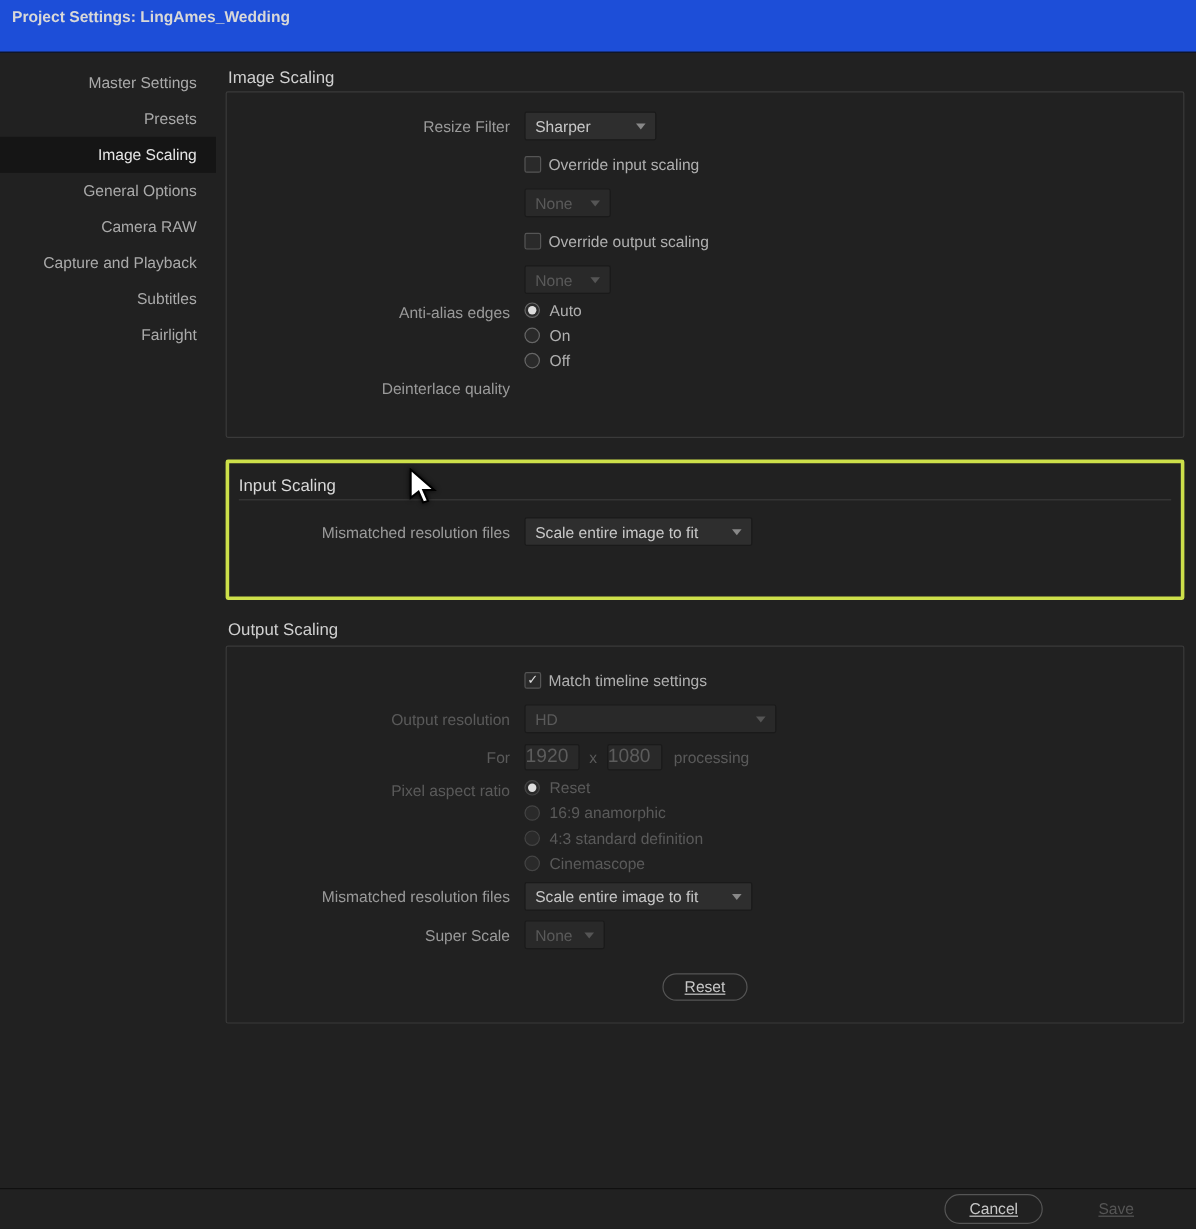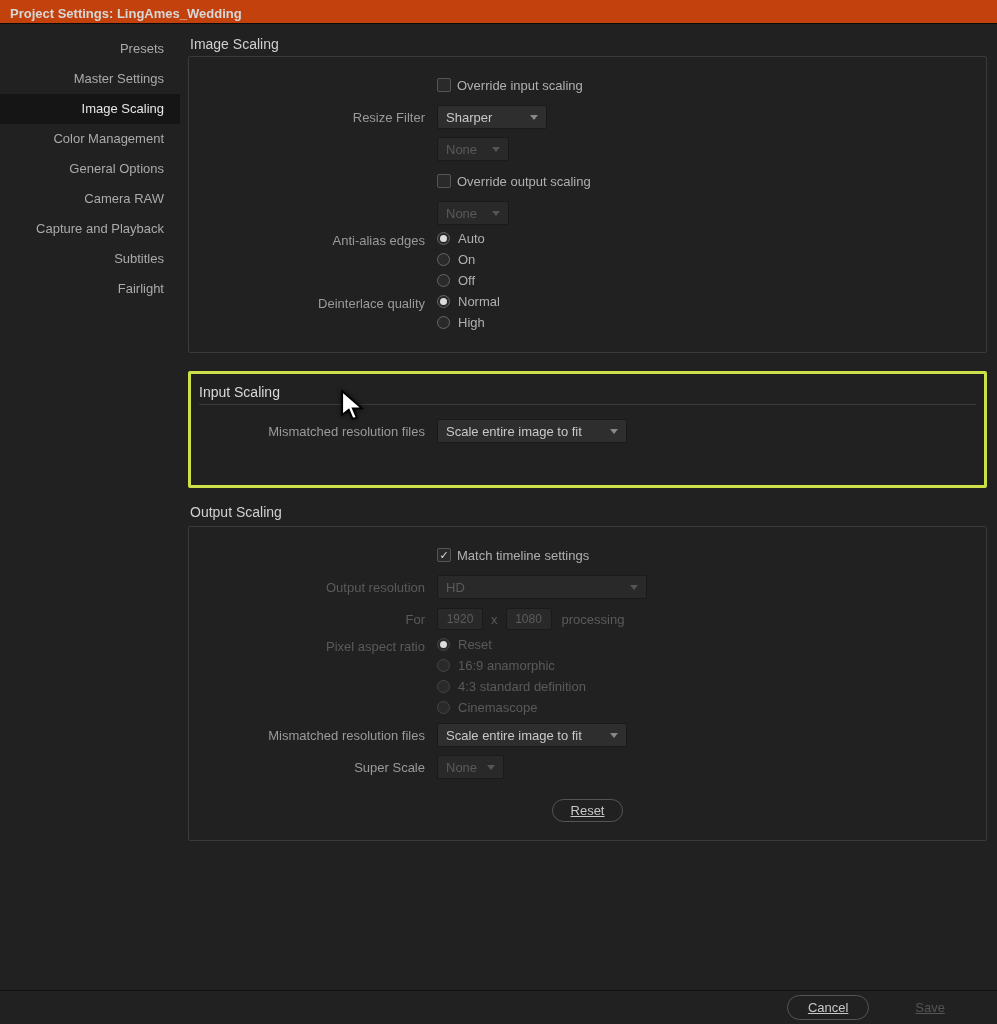--- a/index.html
+++ b/index.html
@@ -5,23 +5,23 @@
   * { box-sizing: border-box; margin: 0; padding: 0; font-family: Arial, Helvetica, sans-serif; }
   body {
     width: 997px; height: 1024px;
     background: #212121;
     color: #b8b8b8;
     font-size: 13px;
     overflow: hidden;
     position: relative;
   }
   .titlebar {
-    height: 24px;
+    height: 44px;
     padding: 6px 10px;
-    background: #c2410c;
+    background: #1d4ed8;
     color: #d8d8d8;
     font-size: 13px;
     font-weight: 600;
     border-bottom: 1px solid #0a0a0a;
   }
   .main {
     display: flex;
     height: calc(100% - 28px - 50px);
   }
   .sidebar {
@@ -150,24 +150,23 @@
   .radio.disabled { border-color: #444; cursor: default; }
   .opt-label { color: #b0b0b0; }
   .opt-label.dim { color: #5a5a5a; }
   .radio-col { display: flex; flex-direction: column; gap: 6px; }
   .radio-row { display: flex; align-items: center; gap: 8px; }
   .numbox {
     width: 46px; height: 22px;
     background: #292929;
     border: 1px solid #1a1a1a;
     border-radius: 2px;
-    text-align: center;
     color: #5c5c5c;
     line-height: 20px;
-    font-size: 12px;
+    font-size: 16px;
   }
   .x { color: #5a5a5a; margin: 0 2px; }
   .proc { color: #5a5a5a; margin-left: 4px; }
   .btn {
     display: inline-flex;
     align-items: center;
     justify-content: center;
     border: 1px solid #555;
     border-radius: 14px;
     padding: 4px 20px;
@@ -201,52 +200,51 @@
 </style>
 </head>
 <body>
 
 <div class="titlebar">
   <span>Project Settings: </span><span>LingAmes_Wedding</span>
 </div>
 
 <div class="main">
   <div class="sidebar">
+    <div class="sidebar-item">Master Settings</div>
     <div class="sidebar-item">Presets</div>
-    <div class="sidebar-item">Master Settings</div>
     <div class="sidebar-item selected">Image Scaling</div>
-    <div class="sidebar-item">Color Management</div>
     <div class="sidebar-item">General Options</div>
     <div class="sidebar-item">Camera RAW</div>
     <div class="sidebar-item">Capture and Playback</div>
     <div class="sidebar-item">Subtitles</div>
     <div class="sidebar-item">Fairlight</div>
   </div>
 
   <div class="content">
     <div class="section-title">Image Scaling</div>
 
     <div class="panel">
       <div class="row">
+        <div class="label">Resize Filter</div>
+        <div class="controls">
+          <div class="dropdown" style="min-width:110px">
+            <span>Sharper</span>
+            <span class="chev"></span>
+          </div>
+        </div>
+      </div>
+      <div class="row">
         <div class="label"></div>
         <div class="controls">
           <span class="checkbox"></span>
           <span class="opt-label">Override input scaling</span>
         </div>
       </div>
       <div class="row">
-        <div class="label">Resize Filter</div>
-        <div class="controls">
-          <div class="dropdown" style="min-width:110px">
-            <span>Sharper</span>
-            <span class="chev"></span>
-          </div>
-        </div>
-      </div>
-      <div class="row">
         <div class="label"></div>
         <div class="controls">
           <div class="dropdown disabled" style="min-width:72px">
             <span>None</span>
             <span class="chev"></span>
           </div>
         </div>
       </div>
       <div class="row">
         <div class="label"></div>
@@ -278,32 +276,20 @@
               </div>
             <div class="radio-row">
                 <span class="radio"></span>
                 <span class="opt-label">Off</span>
               </div>
           </div>
         </div>
       </div>
       <div class="row" style="align-items:flex-start;margin-top:6px">
         <div class="label" style="padding-top:2px">Deinterlace quality</div>
-        <div class="controls">
-          <div class="radio-col">
-            <div class="radio-row">
-                <span class="radio selected"></span>
-                <span class="opt-label">Normal</span>
-              </div>
-            <div class="radio-row">
-                <span class="radio"></span>
-                <span class="opt-label">High</span>
-              </div>
-          </div>
-        </div>
       </div>
     </div>
 
     <div class="panel highlight">
       <div class="sub-header">Input Scaling</div>
       <div class="row">
         <div class="label">Mismatched resolution files</div>
         <div class="controls">
           <div class="dropdown" style="min-width:190px">
             <span>Scale entire image to fit</span>

